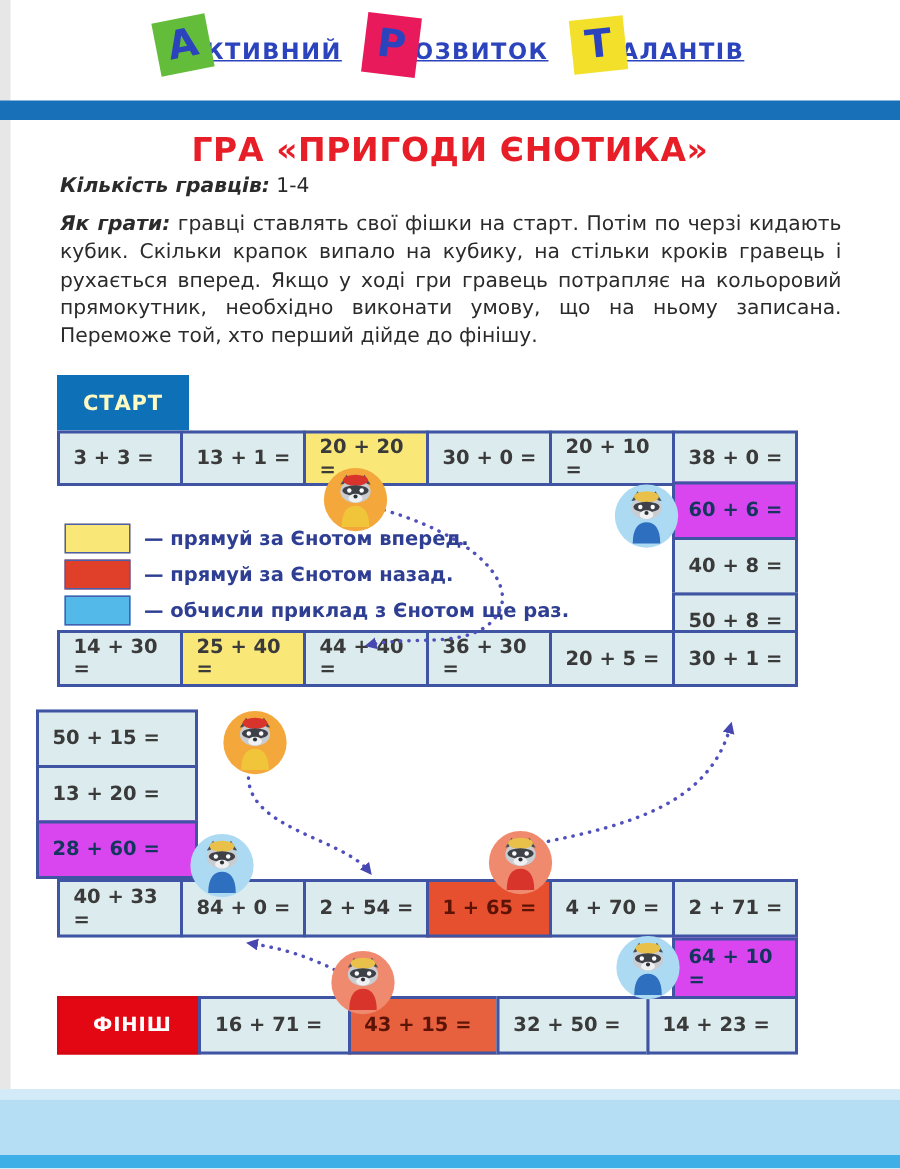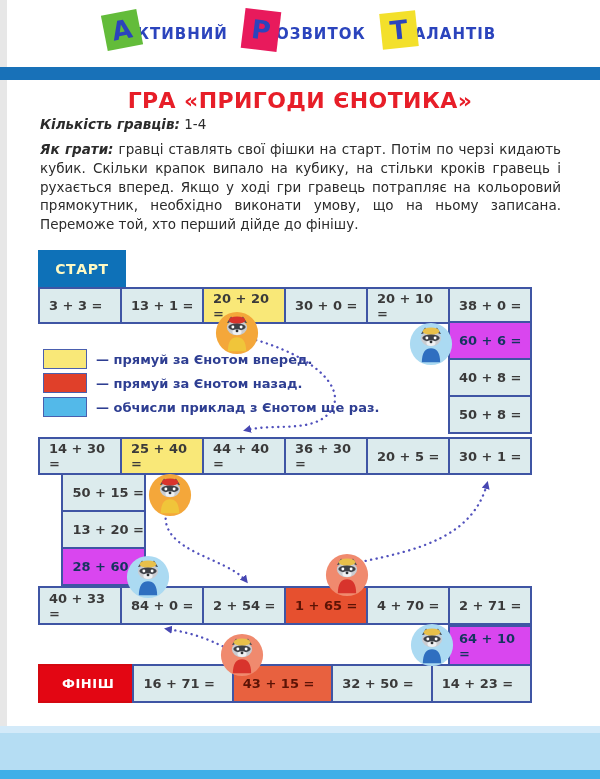--- a/index.html
+++ b/index.html
@@ -7,21 +7,21 @@
   .page{position:relative;width:600px;height:779px;background:#fff;overflow:hidden;}
   .left-edge{position:absolute;left:0;top:0;width:7px;height:726px;background:#e7e7e7;}
   
   .logo{position:absolute;top:10px;left:0;width:100%;text-align:center;white-space:nowrap;}
   .logo-word{display:inline-flex;align-items:center;margin:0 5px;vertical-align:middle;}
   .logo-sq{display:inline-flex;align-items:center;justify-content:center;width:36px;height:36px;
            font-weight:bold;font-size:26px;color:#2b44bd;}
   .sq-green{background:#63bc3a;transform:rotate(-11deg);}
   .sq-pink{background:#e81a5c;transform:rotate(7deg);height:40px;}
   .sq-yellow{background:#f3e02b;transform:rotate(-6deg);}
-  .logo-rest{font-weight:bold;font-size:15px;letter-spacing:1px;color:#2b44bd;margin-left:-3px;padding-top:8px;}
+  .logo-rest{font-weight:bold;font-size:15px;letter-spacing:1px;color:#2b44bd;margin-left:-3px;padding-top:8px;text-decoration:underline;}
   .top-bar{position:absolute;left:0;top:67px;width:600px;height:13px;background:#1871b8;}
   
   .title{position:absolute;top:88px;left:0;width:100%;text-align:center;margin:0;
          font-size:22px;font-weight:bold;color:#e71e28;letter-spacing:.4px;}
   .players{position:absolute;top:116px;left:40px;margin:0;font-size:13.5px;color:#2b2b2b;}
   .lead{font-weight:bold;font-style:italic;}
   .howto{position:absolute;top:140px;left:40px;width:521px;margin:0;font-size:13.5px;
          line-height:18.8px;color:#2b2b2b;text-align:justify;}
   
   .row{position:absolute;left:38px;width:494px;display:flex;}
@@ -111,30 +111,30 @@
     <div class="legend-row">
       <span class="swatch" style="background: rgb(224, 64, 42);"></span>
       <span class="legend-label">— прямуй за Єнотом назад.</span>
     </div>
     <div class="legend-row">
       <span class="swatch" style="background: rgb(83, 185, 233);"></span>
       <span class="legend-label">— обчисли приклад з Єнотом ще раз.</span>
     </div>
   </div>
 
-  <div class="row" style="top:437px;height:38px;">
+  <div class="row" style="top:420px;height:38px;">
     <div class="cell">14 + 30 =</div>
     <div class="cell hl-yellow">25 + 40 =</div>
     <div class="cell">44 + 40 =</div>
     <div class="cell">36 + 30 =</div>
     <div class="cell">20 + 5 =</div>
     <div class="cell">30 + 1 =</div>
   </div>
 
-  <div class="vstack" style="left:38px;top:473px;width:108px;align-items:flex-end;">
+  <div class="vstack" style="left:24px;top:473px;width:108px;">
     <div class="cell">50 + 15 =</div>
     <div class="cell">13 + 20 =</div>
     <div class="cell hl-blue">28 + 60 =</div>
   </div>
 
   <div class="row" style="top:586px;height:39px;">
     <div class="cell">40 + 33 =</div>
     <div class="cell">84 + 0 =</div>
     <div class="cell">2 + 54 =</div>
     <div class="cell hl-red">1 + 65 =</div>

